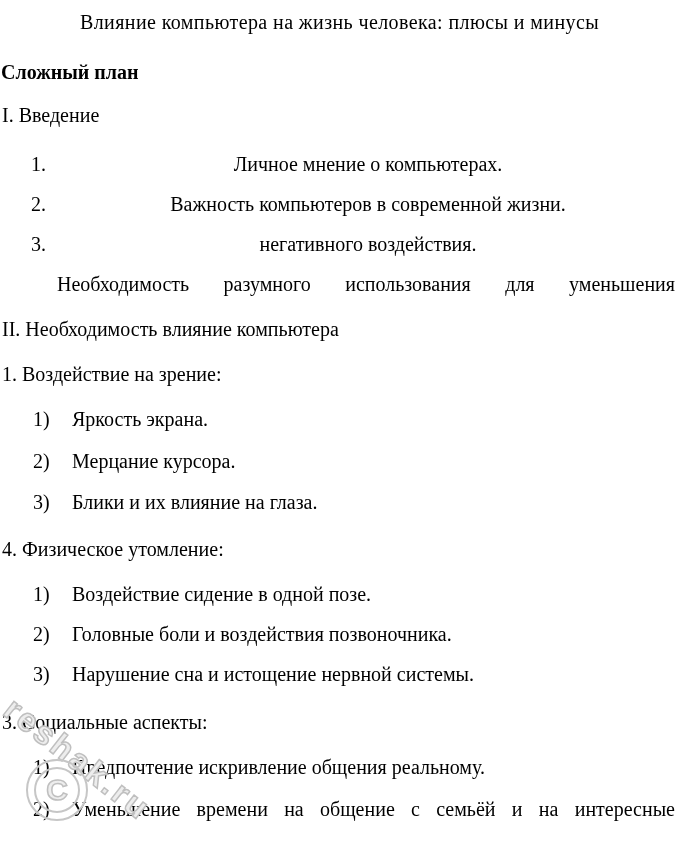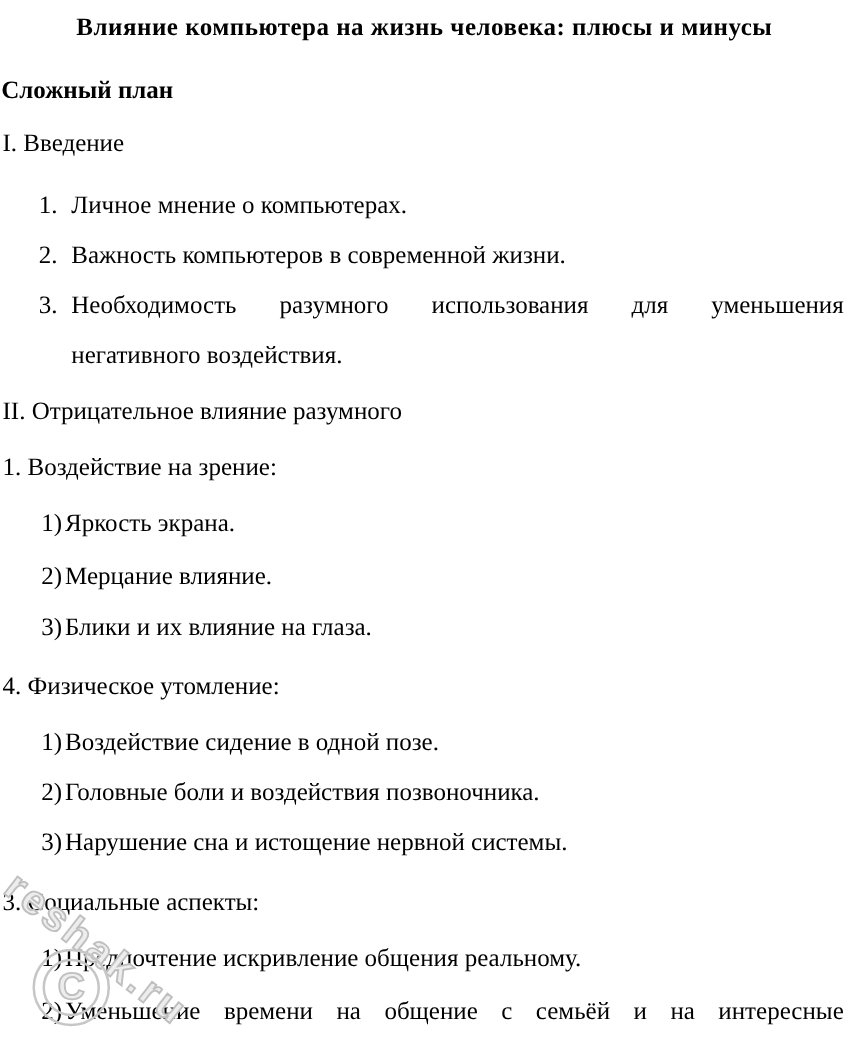--- a/index.html
+++ b/index.html
@@ -13,21 +13,21 @@
     height: 845px;
     background: #ffffff;
     overflow: hidden;
     font-family: "Liberation Serif", serif;
     font-size: 20px;
     color: #000000;
   }
   .title {
     margin-top: 2px;
     text-align: center;
-    font-weight: bold;
+    font-weight: normal;
     letter-spacing: 0.4px;
     line-height: 40px;
   }
   .subtitle {
     margin-top: 10px;
     font-weight: bold;
     padding-left: 1px;
     line-height: 40px;
   }
   .heading {
@@ -37,23 +37,23 @@
   }
   .item {
     position: relative;
   }
   .item .marker {
     position: absolute;
     top: 0;
     line-height: 40px;
   }
   .item.l1 .marker { left: 31px; }
-  .item.l1 .text   { padding-left: 57px; }
+  .item.l1 .text   { padding-left: 57px; text-align: center; }
   .item.l2 .marker { left: 33px; }
-  .item.l2 .text   { padding-left: 52px; }
+  .item.l2 .text   { padding-left: 72px; }
   .text {
     line-height: 40px;
   }
   .text.just {
     text-align: justify;
     text-align-last: justify;
     padding-right: 4px;
     white-space: normal;
   }
   
@@ -128,36 +128,36 @@
     <div class="text">Личное мнение о компьютерах.</div>
   </div>
 
   <div class="item l1">
     <span class="marker">2.</span>
     <div class="text">Важность компьютеров в современной жизни.</div>
   </div>
 
   <div class="item l1">
     <span class="marker">3.</span>
+    <div class="text">негативного воздействия.</div>
     <div class="text just">Необходимость разумного использования для уменьшения</div>
-    <div class="text">негативного воздействия.</div>
-  </div>
-
-  <div class="heading" style="margin-top:5px">II. Отрицательное влияние разумного</div>
+  </div>
+
+  <div class="heading" style="margin-top:5px">II. Необходимость влияние компьютера</div>
 
   <div class="heading" style="margin-top:5px">1. Воздействие на зрение:</div>
 
   <div class="item l2" style="margin-top:5px">
     <span class="marker">1)</span>
     <div class="text">Яркость экрана.</div>
   </div>
 
   <div class="item l2" style="margin-top:2px">
     <span class="marker">2)</span>
-    <div class="text">Мерцание влияние.</div>
+    <div class="text">Мерцание курсора.</div>
   </div>
 
   <div class="item l2" style="margin-top:1px">
     <span class="marker">3)</span>
     <div class="text">Блики и их влияние на глаза.</div>
   </div>
 
   <div class="heading" style="margin-top:7px">4. Физическое утомление:</div>
 
   <div class="item l2" style="margin-top:5px">

